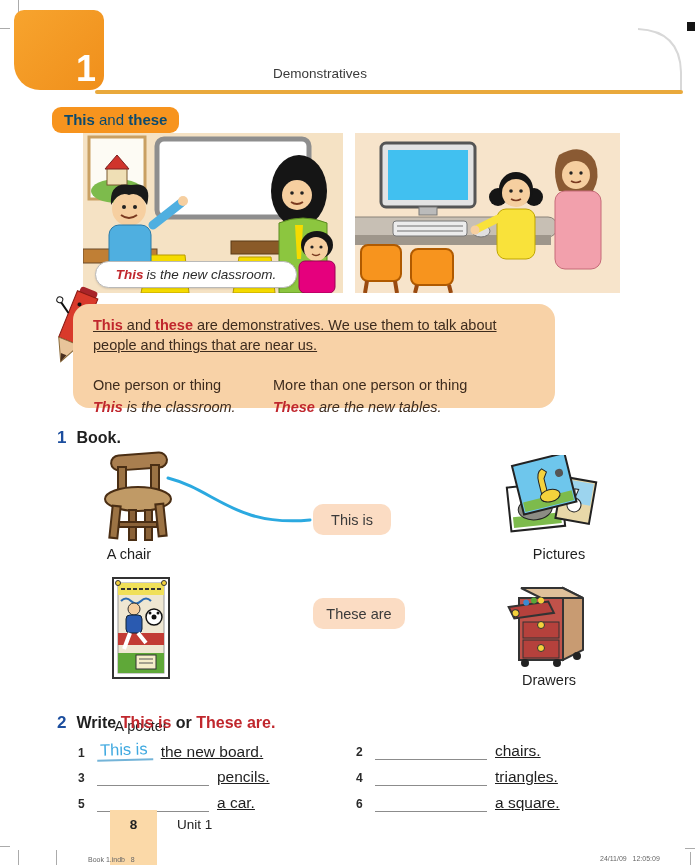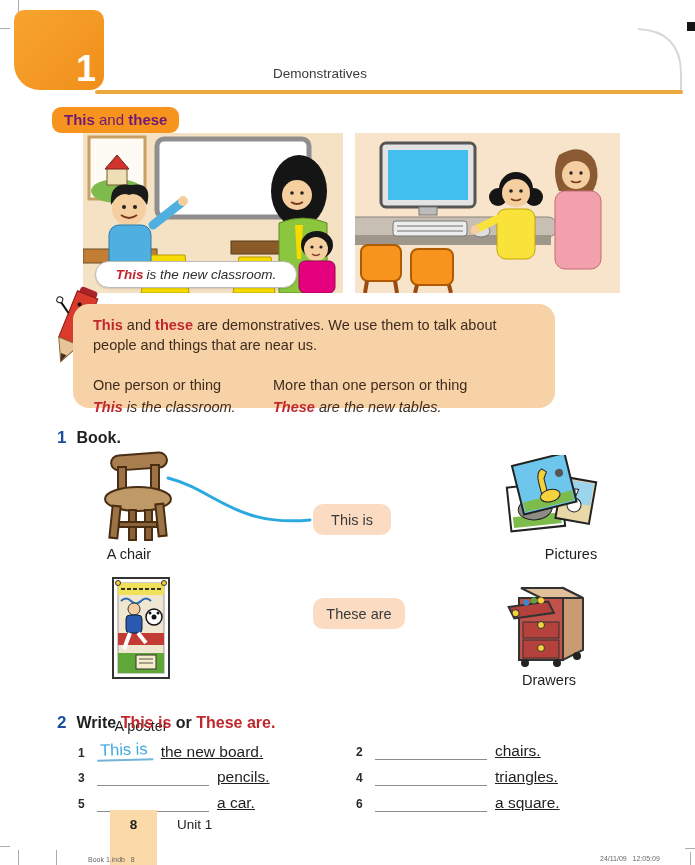--- a/index.html
+++ b/index.html
@@ -10,42 +10,42 @@
   
   .unit-box { left:14px; top:10px; width:90px; height:80px; background:linear-gradient(135deg,#F7A42E,#F08F1B);
               border-radius:10px 10px 14px 26px; }
   .unit-box .num { position:absolute; right:8px; bottom:0px; color:#fff; font-size:36px; font-weight:bold; }
   .page-title { left:120px; top:50px; font-size:31px; font-weight:bold; color:#F7941E; letter-spacing:.5px; }
   .topic { left:0; top:66px; width:640px; text-align:center; font-size:13.5px; color:#3a3a3a; }
   .head-rule { left:95px; top:90px; width:588px; height:4px; background:#E9A93C; border-radius:2px; }
   .card-corner { left:630px; top:24px; }
 
   
-  .lesson-badge { left:52px; top:107px; background:#F7941E; color:#701a75; border-radius:9px;
+  .lesson-badge { left:52px; top:107px; background:#F7941E; color:#0c4a6e; border-radius:9px;
                   padding:4px 12px 5px; font-size:15px; }
   .lesson-badge b { font-weight:bold; }
 
   
   .panel { overflow:hidden; }
   .panel1 { left:83px; top:133px; width:260px; height:160px; }
   .panel2 { left:355px; top:133px; width:265px; height:160px; }
 
   .bubble { background:#fff; border:1.5px solid #B9B9B9; border-radius:14px; display:flex;
             align-items:center; justify-content:center; font-size:13.5px; font-style:italic; color:#2b2b2b;
             box-shadow:0 1px 2px rgba(0,0,0,.12); }
   .bubble .rw { color:#C0272D; font-weight:bold; margin-right:3px; }
   .bubble1 { left:95px; top:261px; width:202px; height:27px; }
   .bubble2 { left:452px; top:235px; width:200px; height:47px; flex-direction:column; align-items:flex-start; padding-left:10px; }
   .bubble2 .ln { line-height:20px; white-space:nowrap; }
 
   
   .rule-box { left:73px; top:304px; width:482px; height:104px; background:#F8D2A7; border-radius:16px;
               padding:11px 16px 10px 20px; color:#3E2C1E; font-size:14.5px; line-height:20px; }
   .rule-box .rw { color:#C0272D; font-weight:bold; }
-  .rule-box .intro { width:440px; }
+  .rule-box .intro { width:440px;text-decoration:underline; }
   .rule-cols { display:flex; margin-top:20px;justify-content:flex-end; }
   .rule-col1 { width:180px; }
   .rule-col2 { flex:1; }
   .rule-ex { font-style:italic; margin-top:2px; }
   .pencil { left:42px; top:280px; }
 
   
   .ex-head { font-size:16px; font-weight:bold; color:#1f1f1f; }
   .ex-head .no { color:#1C4E9E; font-size:17px; margin-right:10px; }
   .ex-head .rd { color:#C0272D; }
@@ -243,21 +243,21 @@
       <polygon points="72,42 74,34 70,34" fill="#fff" stroke="#222"></polygon>
     </g>
     <g transform="rotate(-14 40 28)">
       <rect x="14" y="4" width="54" height="50" fill="#6EC6EC" stroke="#222" stroke-width="2"></rect>
       <rect x="16" y="42" width="50" height="10" fill="#7DBB4C"></rect>
       <path d="M36,46 L36,26 Q36,16 42,14 L46,18 L42,24 L42,46 Z" fill="#F4D23C" stroke="#222"></path>
       <ellipse cx="44" cy="42" rx="10" ry="6" fill="#F4D23C" stroke="#222"></ellipse>
       <circle cx="58" cy="22" r="4" fill="#555"></circle>
     </g>
   </svg>
-  <div class="abs m-label" style="left:522px;top:546px;width:98px">Pictures</div>
+  <div class="abs m-label" style="left:510px;top:546px;width:98px">Pictures</div>
 
   <svg class="abs" style="left:110px;top:575px" width="62" height="108" viewBox="0 0 62 108">
     <rect x="3" y="3" width="56" height="100" fill="#fff" stroke="#333" stroke-width="2"></rect>
     <rect x="8" y="8" width="46" height="90" fill="#EFE7D2" stroke="#999"></rect>
     <rect x="8" y="8" width="46" height="12" fill="#F0E05A"></rect>
     <path d="M11,14 h40" stroke="#333" stroke-width="2" stroke-dasharray="4 2"></path>
     <path d="M11,26 q5,-5 10,0 q5,5 10,0 q5,-5 10,0" stroke="#2a6ab0" stroke-width="2" fill="none"></path>
     <rect x="8" y="78" width="46" height="20" fill="#5FA838"></rect>
     <rect x="8" y="58" width="46" height="12" fill="#C23B34"></rect>
     <circle cx="44" cy="42" r="8" fill="#fff" stroke="#111" stroke-width="1.5"></circle>

